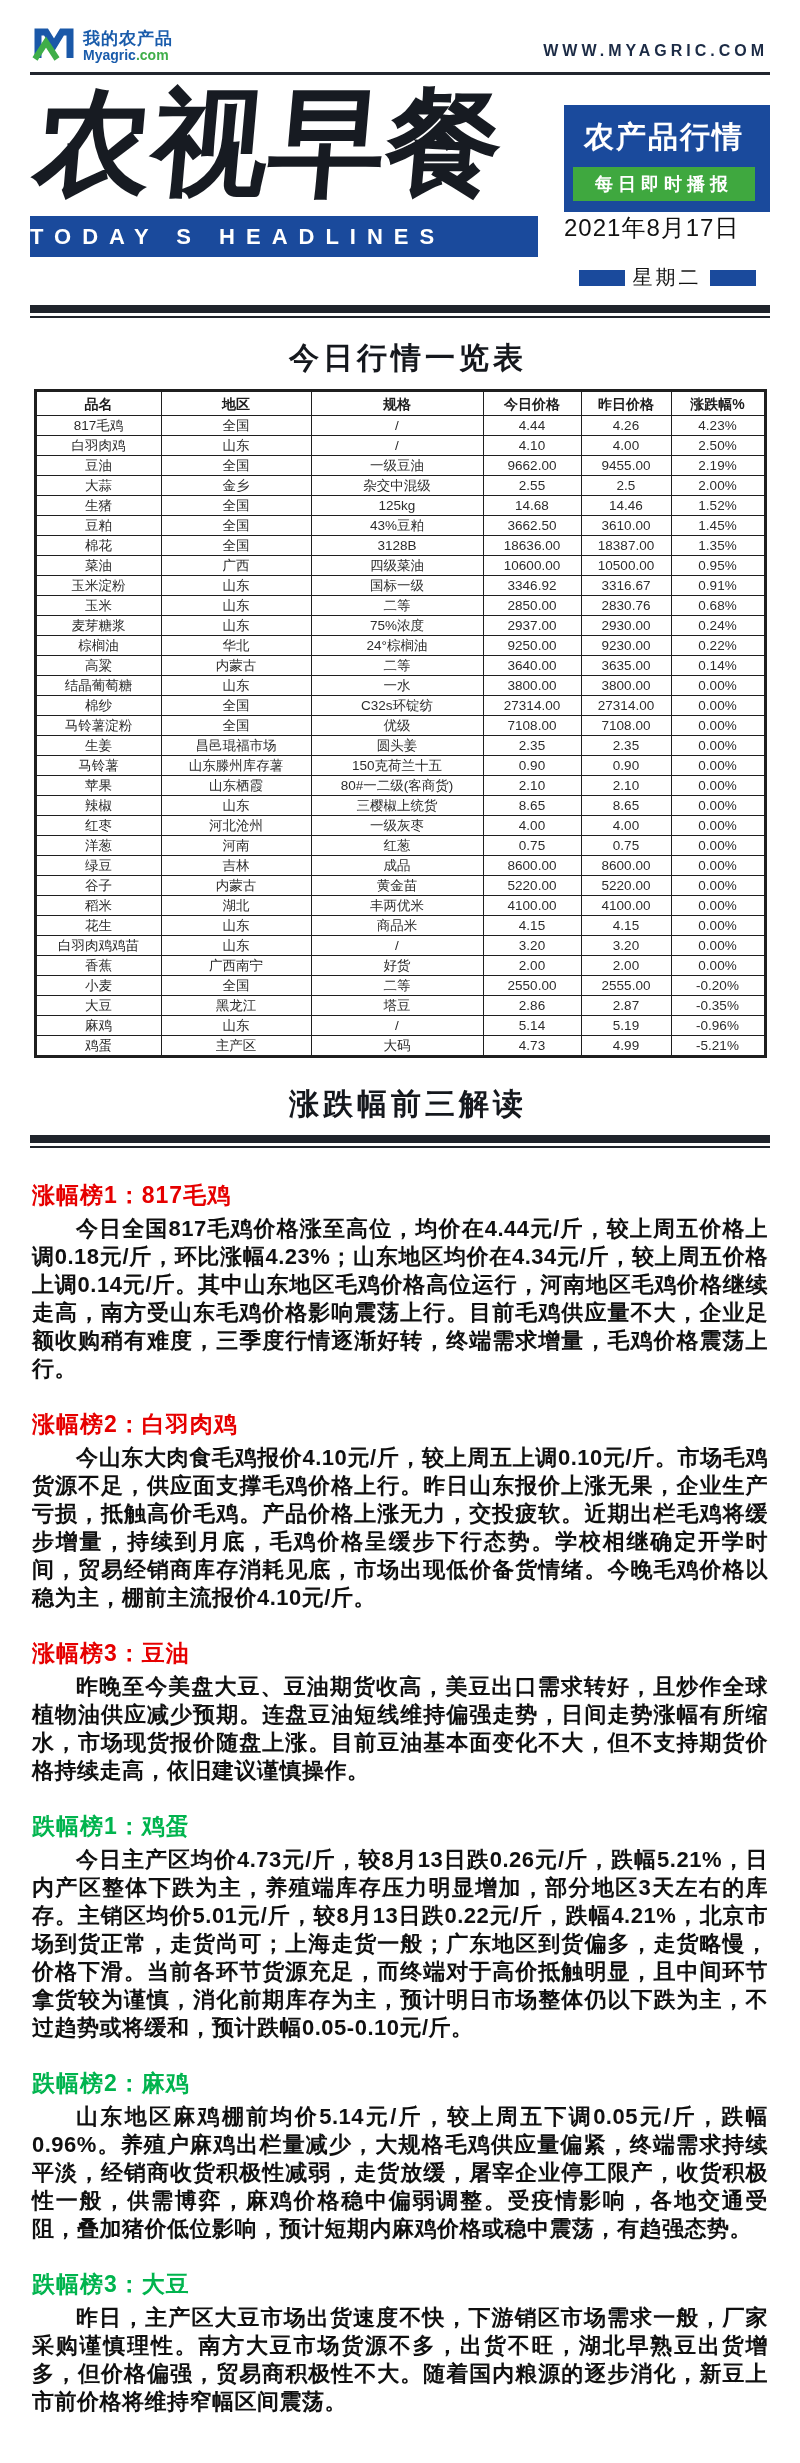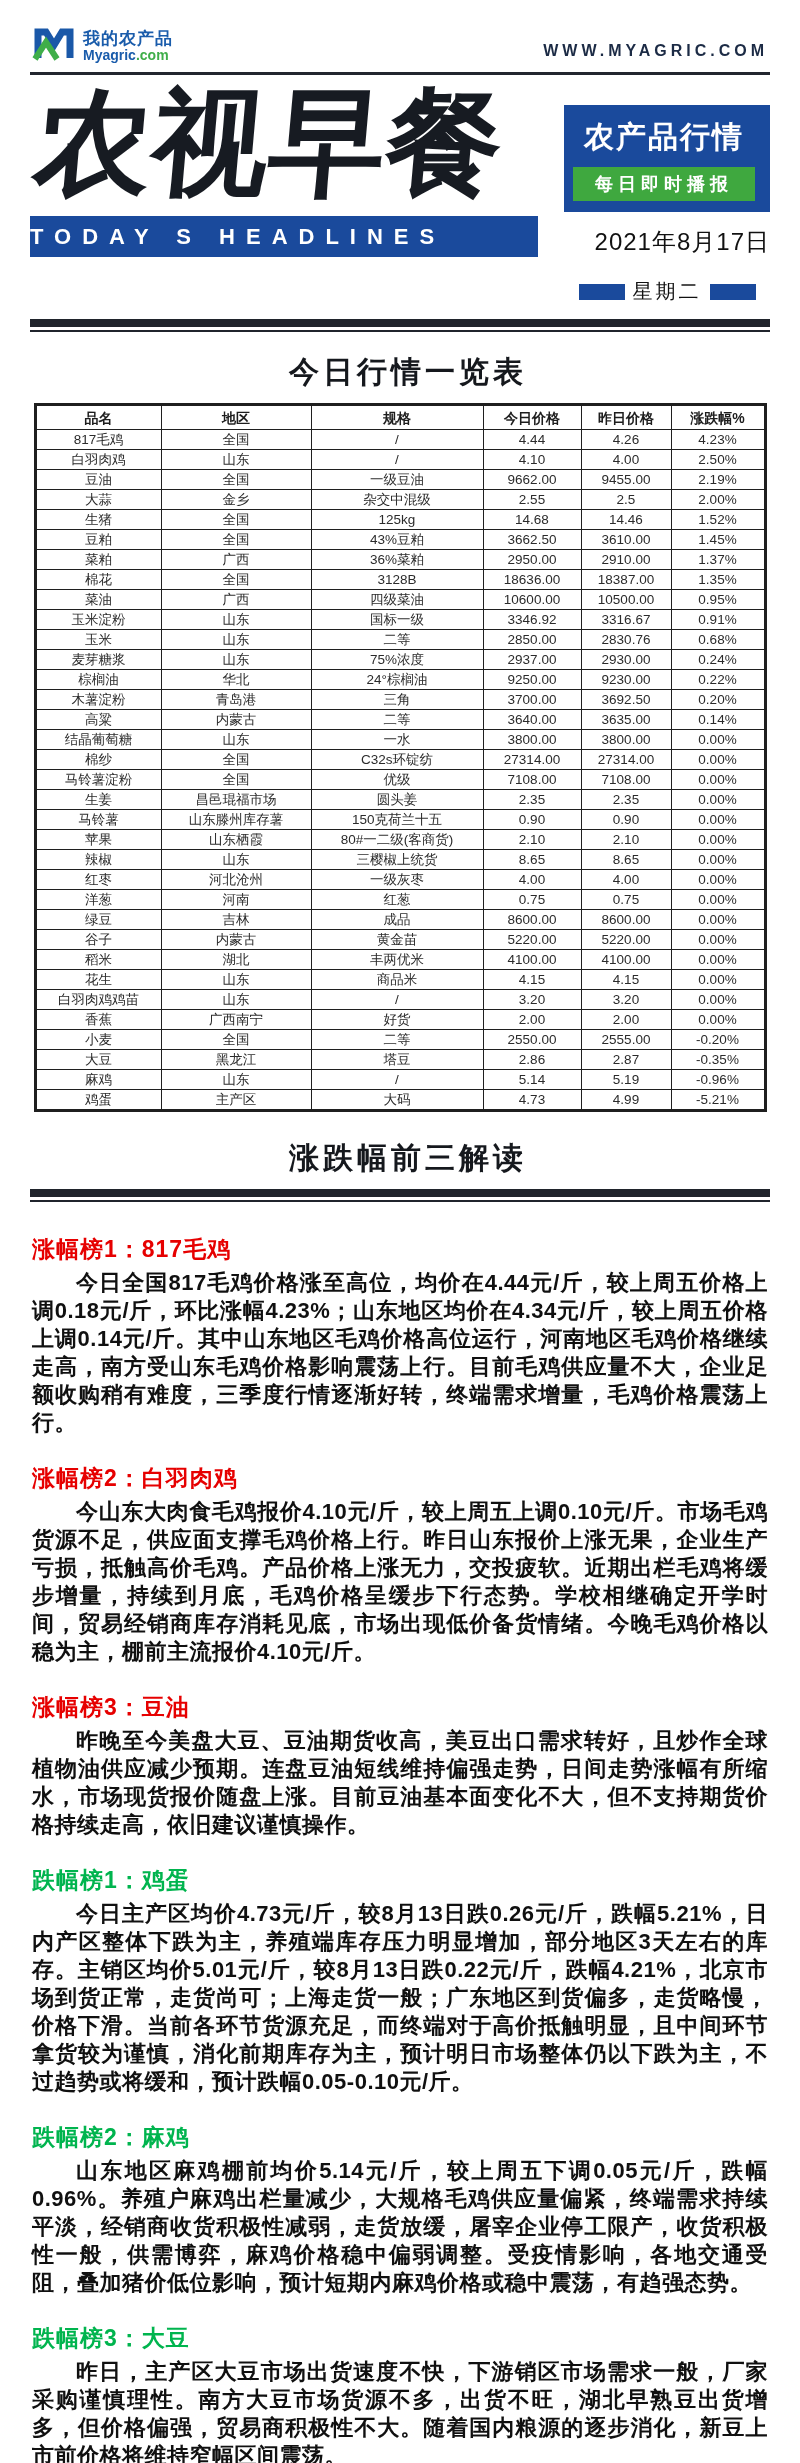--- a/index.html
+++ b/index.html
@@ -14,21 +14,21 @@
   .rule-thin{height:3px;background:#22262e;margin:2px 30px 0 30px;}
   
   .masthead{display:flex;justify-content:space-between;padding:6px 30px 0 30px;}
   .mast-left{width:508px;}
   .mast-title{font-size:116px;font-weight:900;line-height:1.08;letter-spacing:1px;color:#171b22;transform:skewX(-5deg);transform-origin:left bottom;white-space:nowrap;}
   .headline-bar{margin-top:10px;background:#1a4a9c;color:#fff;font-size:22px;font-weight:bold;letter-spacing:11px;padding:8px 0 7px 0;white-space:nowrap;}
   .mast-right{width:206px;padding-top:24px;}
   .market-box{background:#1a4a9c;padding:12px 15px 11px 9px;text-align:center;}
   .market-label{color:#fff;font-size:30px;font-weight:bold;letter-spacing:2px;white-space:nowrap;}
   .broadcast{margin-top:9px;background:#3fa83f;color:#fff;font-size:18px;font-weight:bold;letter-spacing:5px;padding:5px 0;white-space:nowrap;}
-  .date{margin-top:14px;text-align:right;font-size:24px;color:#111;letter-spacing:1px;white-space:nowrap;}
+  .date{text-align:left;font-size:24px;color:#111;letter-spacing:1px;white-space:nowrap;}
   .weekday-row{margin-top:20px;display:flex;align-items:center;justify-content:center;gap:8px;}
   .wk-block{display:inline-block;width:46px;height:16px;background:#1a4a9c;}
   .wk-text{font-size:20px;color:#111;letter-spacing:3px;white-space:nowrap;}
   
   .rule-double{margin:14px 30px 0 30px;}
   .rule-double .thick{height:8px;background:#20242c;}
   .rule-double .thin{height:2px;background:#20242c;margin-top:3px;}
   .big-title{text-align:center;font-size:30px;font-weight:900;letter-spacing:4px;color:#15181d;margin:20px 0 10px 0;padding-left:16px;}
   
   .price-table{border-collapse:collapse;margin:0 auto;table-layout:fixed;width:730px;border:3px solid #1f1f1f;}
@@ -151,28 +151,20 @@
         </tr>
         <tr>
           <td>豆粕</td>
           <td>全国</td>
           <td>43%豆粕</td>
           <td>3662.50</td>
           <td>3610.00</td>
           <td class="chg-up">1.45%</td>
         </tr>
         <tr>
-          <td>菜粕</td>
-          <td>广西</td>
-          <td>36%菜粕</td>
-          <td>2950.00</td>
-          <td>2910.00</td>
-          <td class="chg-up">1.37%</td>
-        </tr>
-        <tr>
           <td>棉花</td>
           <td>全国</td>
           <td>3128B</td>
           <td>18636.00</td>
           <td>18387.00</td>
           <td class="chg-up">1.35%</td>
         </tr>
         <tr>
           <td>菜油</td>
           <td>广西</td>
@@ -207,28 +199,20 @@
         </tr>
         <tr>
           <td>棕榈油</td>
           <td>华北</td>
           <td>24°棕榈油</td>
           <td>9250.00</td>
           <td>9230.00</td>
           <td class="chg-up">0.22%</td>
         </tr>
         <tr>
-          <td>木薯淀粉</td>
-          <td>青岛港</td>
-          <td>三角</td>
-          <td>3700.00</td>
-          <td>3692.50</td>
-          <td class="chg-up">0.20%</td>
-        </tr>
-        <tr>
           <td>高粱</td>
           <td>内蒙古</td>
           <td>二等</td>
           <td>3640.00</td>
           <td>3635.00</td>
           <td class="chg-up">0.14%</td>
         </tr>
         <tr>
           <td>结晶葡萄糖</td>
           <td>山东</td>

